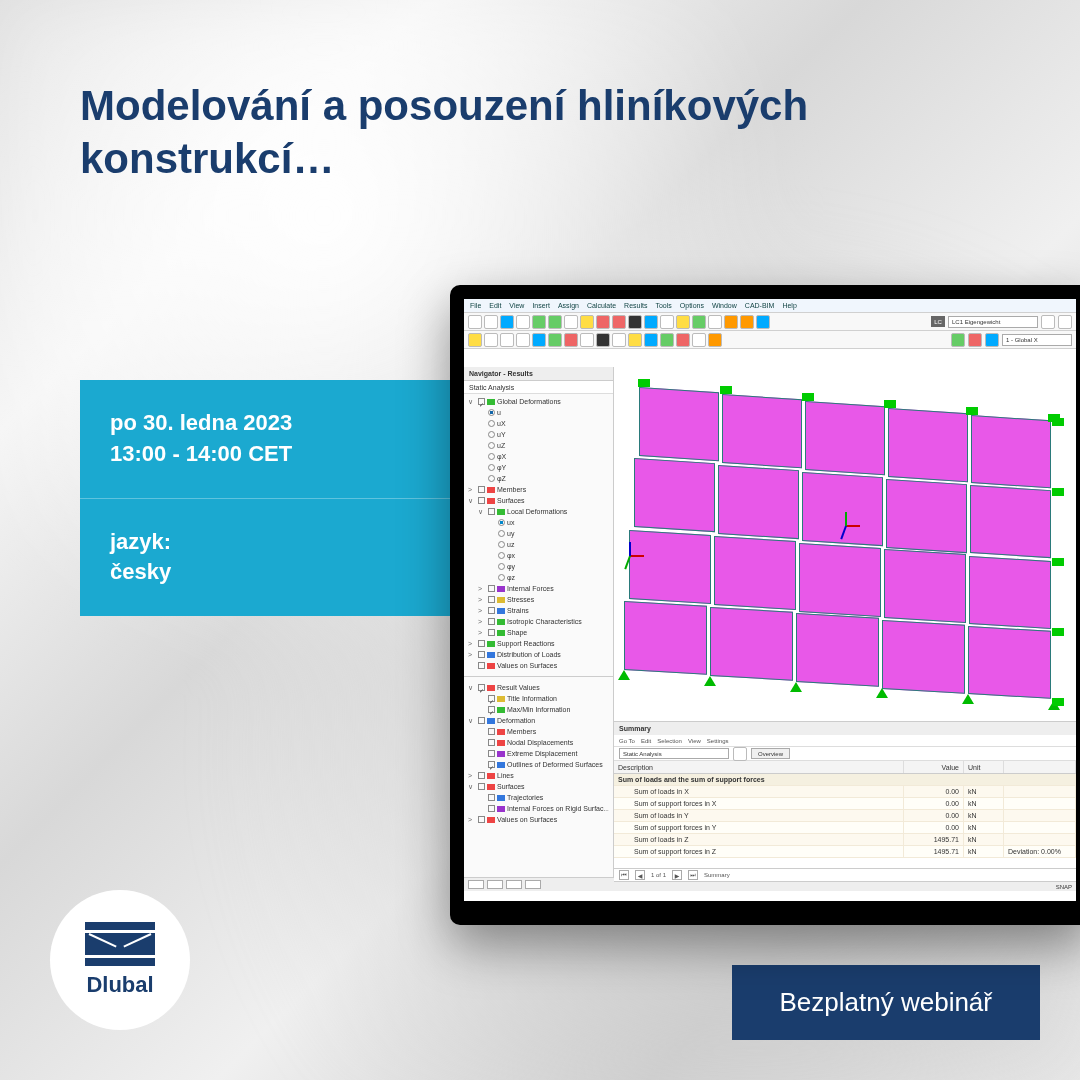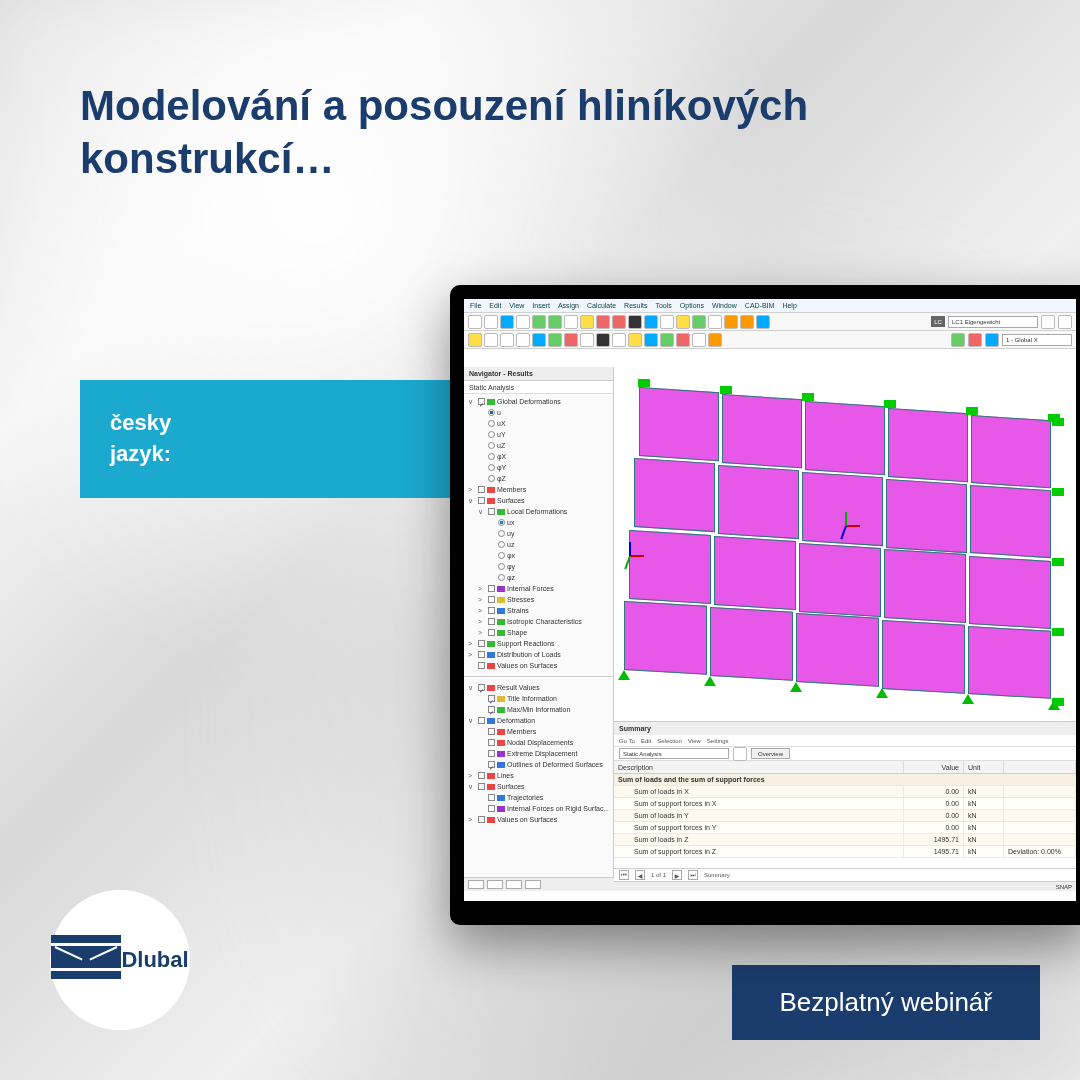--- a/index.html
+++ b/index.html
@@ -16,21 +16,21 @@
 }
 .info-card {
   position: absolute; left: 80px; top: 380px; width: 380px;
   background: #1ba9d0; color: #fff;
 }
 .info-section { padding: 28px 30px; border-bottom: 1px solid rgba(255,255,255,0.3); font-size: 22px; font-weight: 600; line-height: 1.4; }
 .info-section:last-child { border-bottom: none; }
 .logo-badge {
   position: absolute; left: 50px; bottom: 50px;
   width: 140px; height: 140px; border-radius: 50%;
-  background: #fff; display: flex; flex-direction: row; align-items: center; justify-content: center;
+  background: #fff; display: flex; flex-direction: column; align-items: center; justify-content: center;
 }
 .logo-mark { width: 70px; height: 44px; background: #1a3d6d; position: relative; margin-bottom: 6px; }
 .logo-mark::before { content:''; position:absolute; left:0; right:0; top:8px; height:3px; background:#fff; }
 .logo-mark::after { content:''; position:absolute; left:0; right:0; bottom:8px; height:3px; background:#fff; }
 .logo-diag { position:absolute; left:4px; top:11px; width:62px; height:14px; }
 .logo-diag::before{content:'';position:absolute;left:0;top:0;width:30px;height:2px;background:#fff;transform:rotate(25deg);transform-origin:left;}
 .logo-diag::after{content:'';position:absolute;right:0;top:0;width:30px;height:2px;background:#fff;transform:rotate(-25deg);transform-origin:right;}
 .logo-text { font-size: 22px; font-weight: 700; color: #1a3d6d; }
 .cta {
   position: absolute; right: 40px; bottom: 40px;
@@ -111,22 +111,26 @@
 </style>
 </head>
 <body>
 
 <div class="bg-blur"></div>
 
 <div class="headline">Modelování a posouzení hliníkových konstrukcí…</div>
 
 <div class="info-card">
   <div class="info-section">
+    <div>po 30. ledna 2023</div>
+    <div>13:00 - 14:00 CET</div>
+  </div>
+  <div class="info-section">
+    <div>jazyk:</div>
     <div>česky</div>
-    <div>jazyk:</div>
   </div>
 </div>
 
 <div class="logo-badge">
   <div class="logo-mark">
       <div class="logo-diag"></div>
     </div>
   <div class="logo-text">Dlubal</div>
 </div>
 

